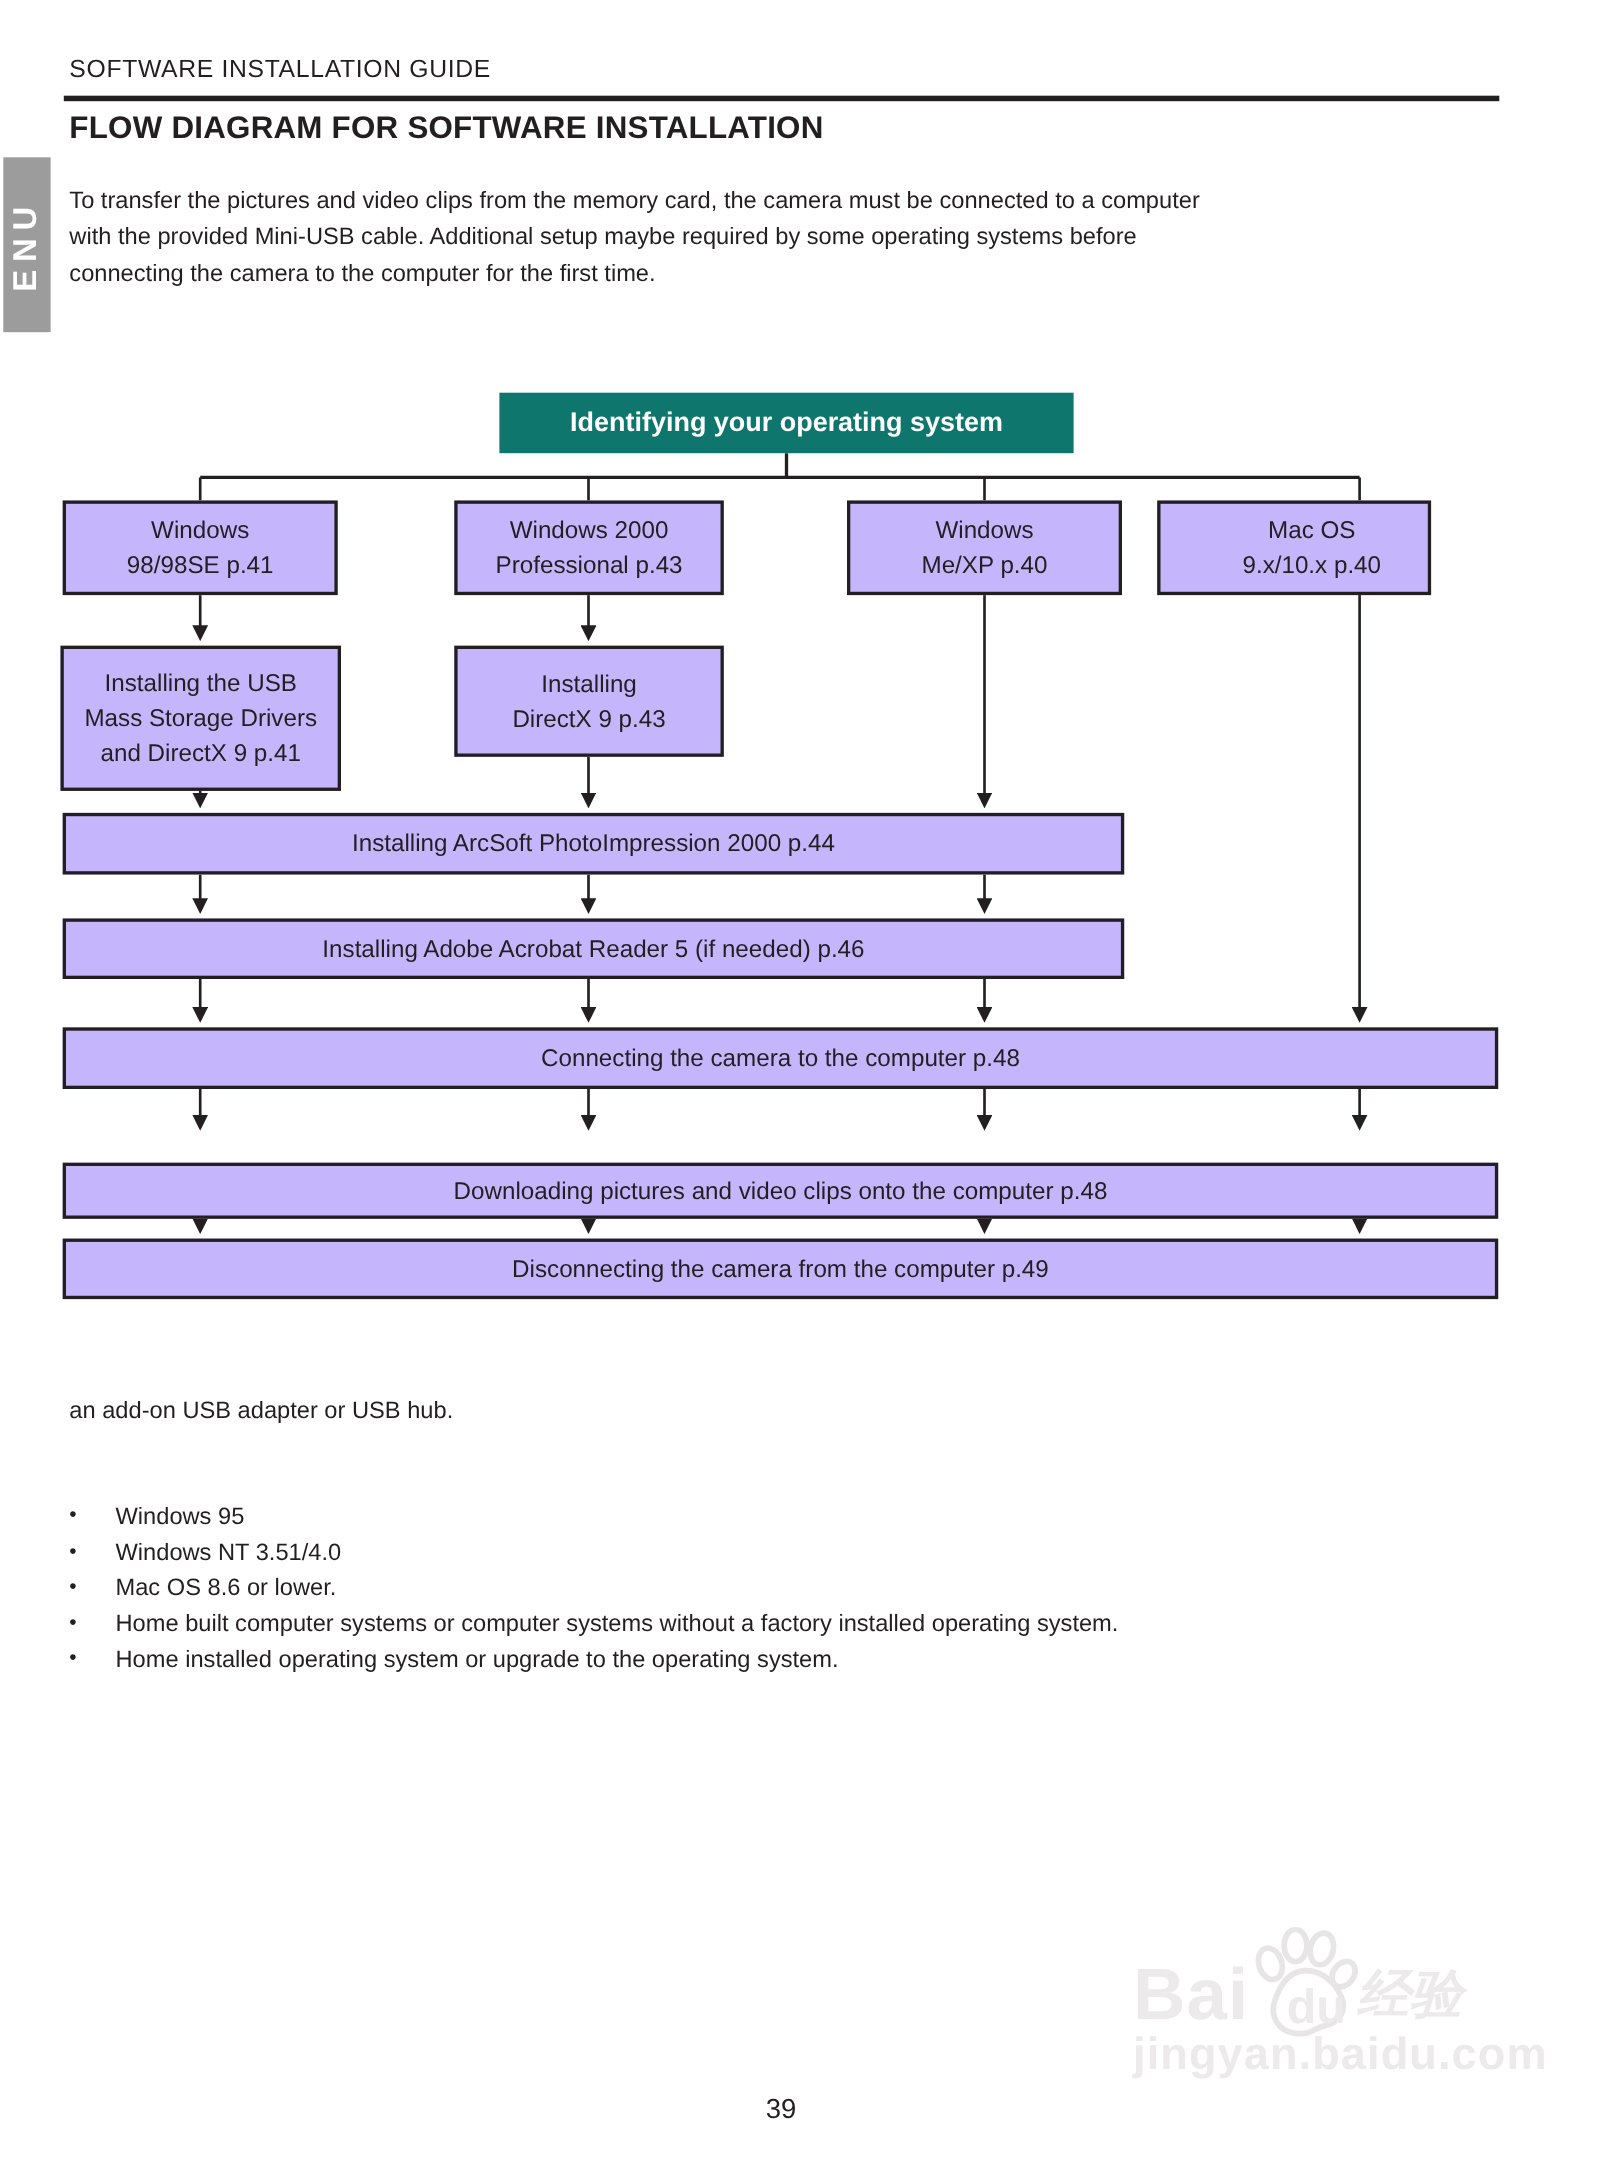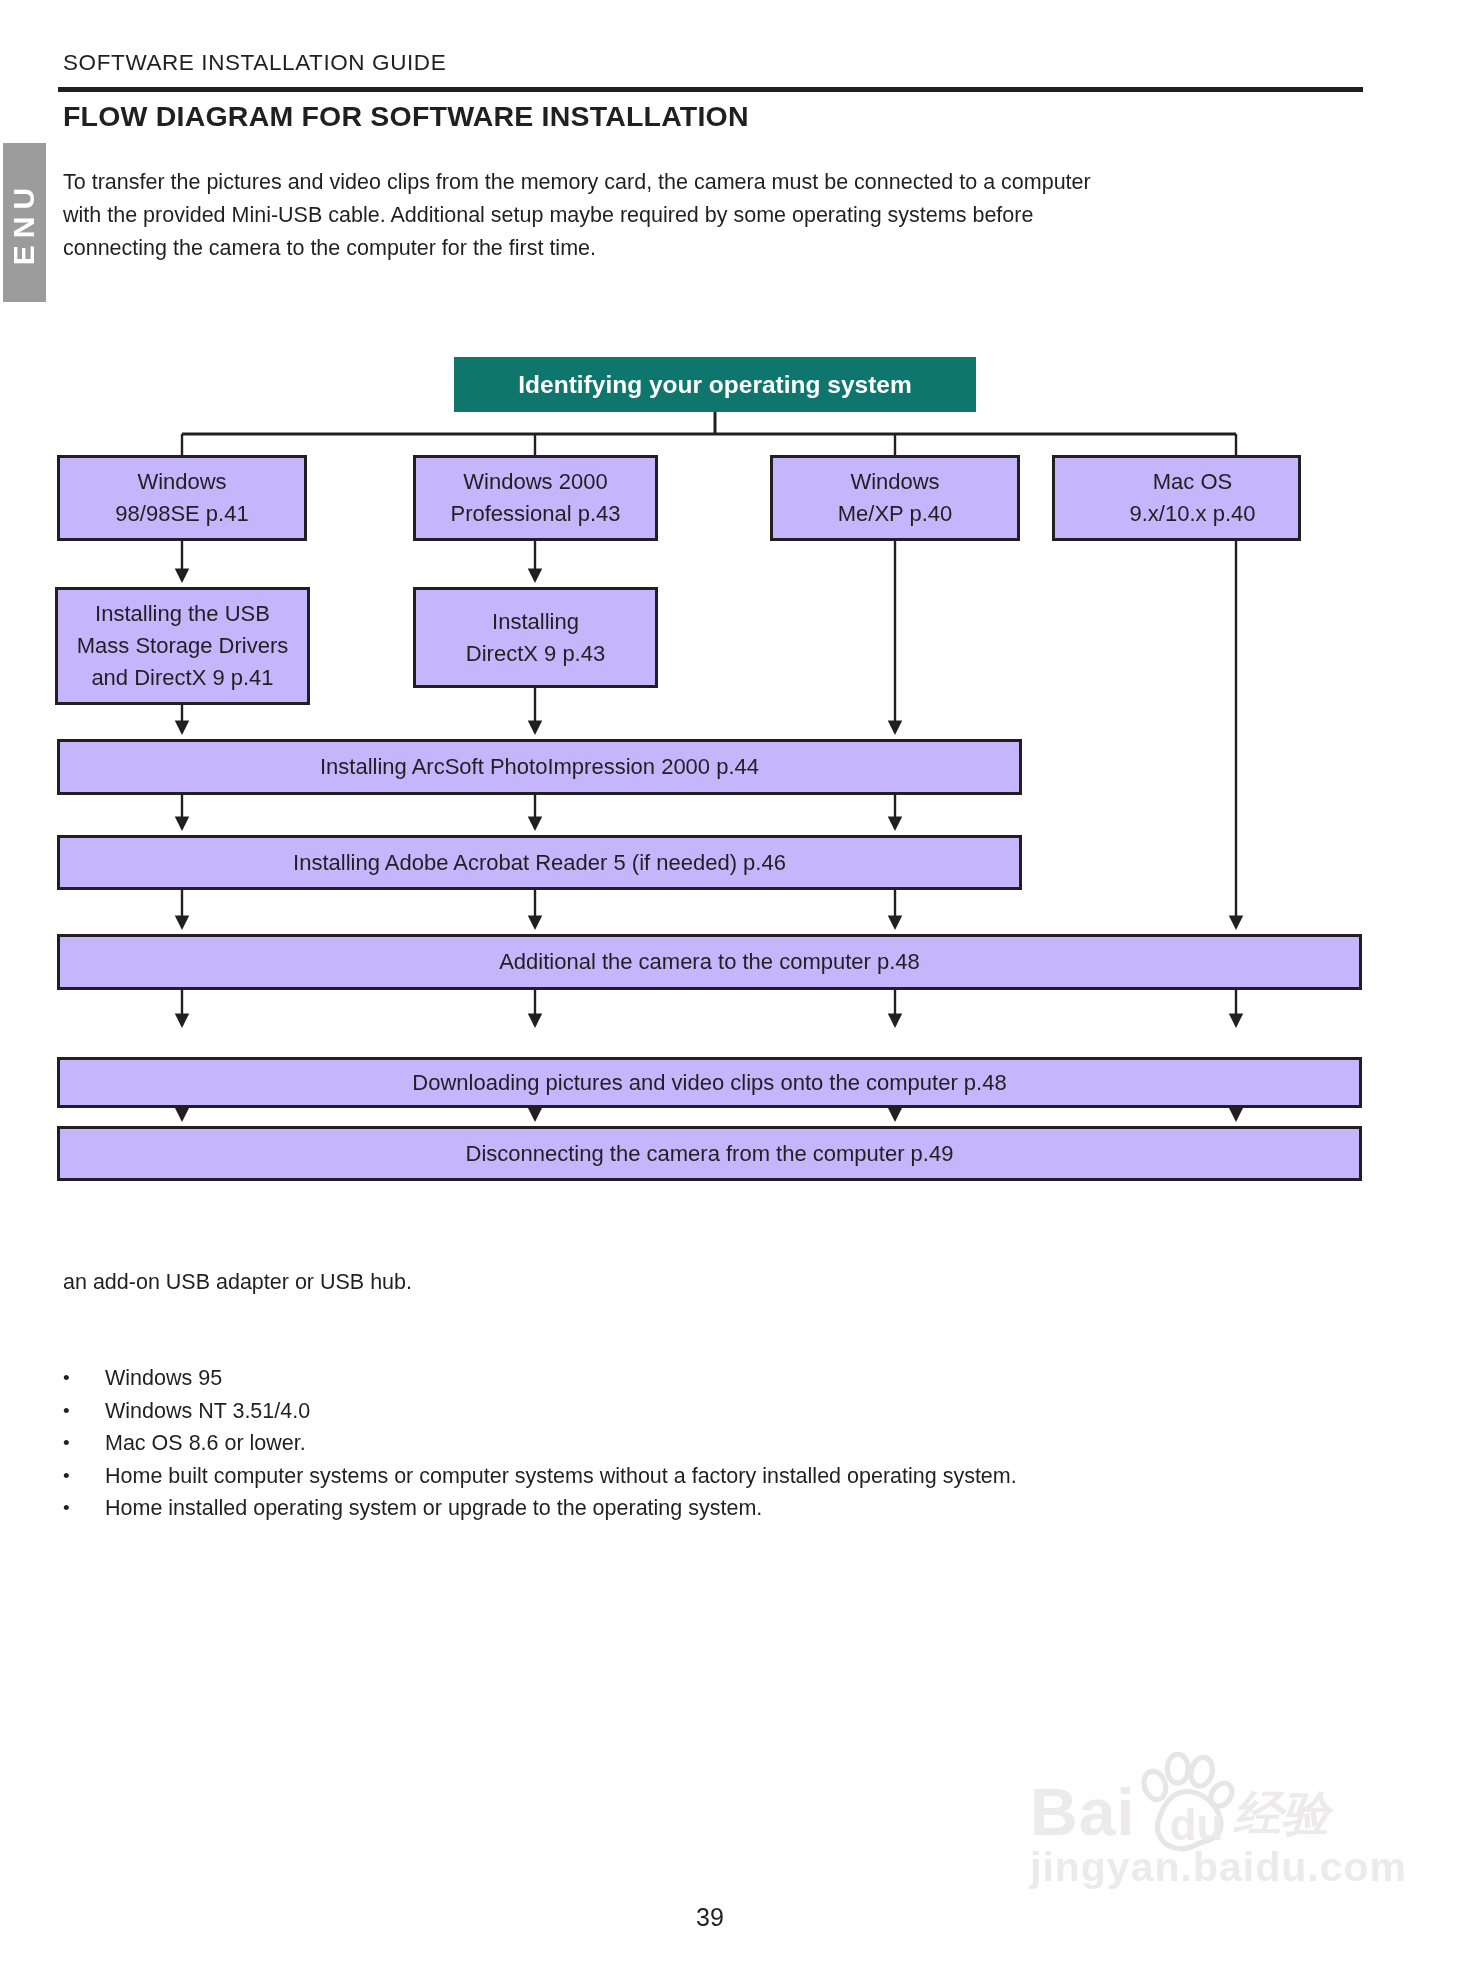--- a/index.html
+++ b/index.html
@@ -39,21 +39,21 @@
     text-align:center; font-size:22px; line-height:32px; color:#231f20;
   }
   .fbox-root {
     left:454px; top:17px; width:522px; height:55px;
     background:#0f766e; border:none; color:#ffffff; font-weight:bold; font-size:24.5px;
   }
   .os1 { left:57px;   top:115px; width:250px; height:86px; }
   .os2 { left:413px;  top:115px; width:245px; height:86px; }
   .os3 { left:770px;  top:115px; width:250px; height:86px; }
   .os4 { left:1052px; top:115px; width:249px; height:86px;padding-left:32px; }
-  .st1 { left:55px;   top:247px; width:255px; height:118px; }
+  .st1 { left:55px;   top:247px; width:255px; height:132px; }
   .st2 { left:413px;  top:247px; width:245px; height:101px; }
   .w1  { left:57px; top:399px; width:965px;  height:56px; }
   .w2  { left:57px; top:495px; width:965px;  height:55px; }
   .w3  { left:57px; top:594px; width:1305px; height:56px; }
   .w4  { left:57px; top:692px; width:1305px; height:51px;margin-top:25px; }
   .w5  { left:57px; top:786px; width:1305px; height:55px; }
 
   
   .notes-intro { left:63px; top:1266px; width:1400px; font-size:21.5px; line-height:33px; }
   .notes-intro span { display:block; }
@@ -163,21 +163,21 @@
     <span>DirectX 9 p.43</span>
   </div>
 
   <div class="fbox w1">
     <span>Installing ArcSoft PhotoImpression 2000 p.44</span>
   </div>
   <div class="fbox w2">
     <span>Installing Adobe Acrobat Reader 5 (if needed) p.46</span>
   </div>
   <div class="fbox w3">
-    <span>Additional the camera to the computer p.48</span>
+    <span>Connecting the camera to the computer p.48</span>
   </div>
   <div class="fbox w4">
     <span>Downloading pictures and video clips onto the computer p.48</span>
   </div>
   <div class="fbox w5">
     <span>Disconnecting the camera from the computer p.49</span>
   </div>
 </div>
 
 <div class="abs notes-intro">

